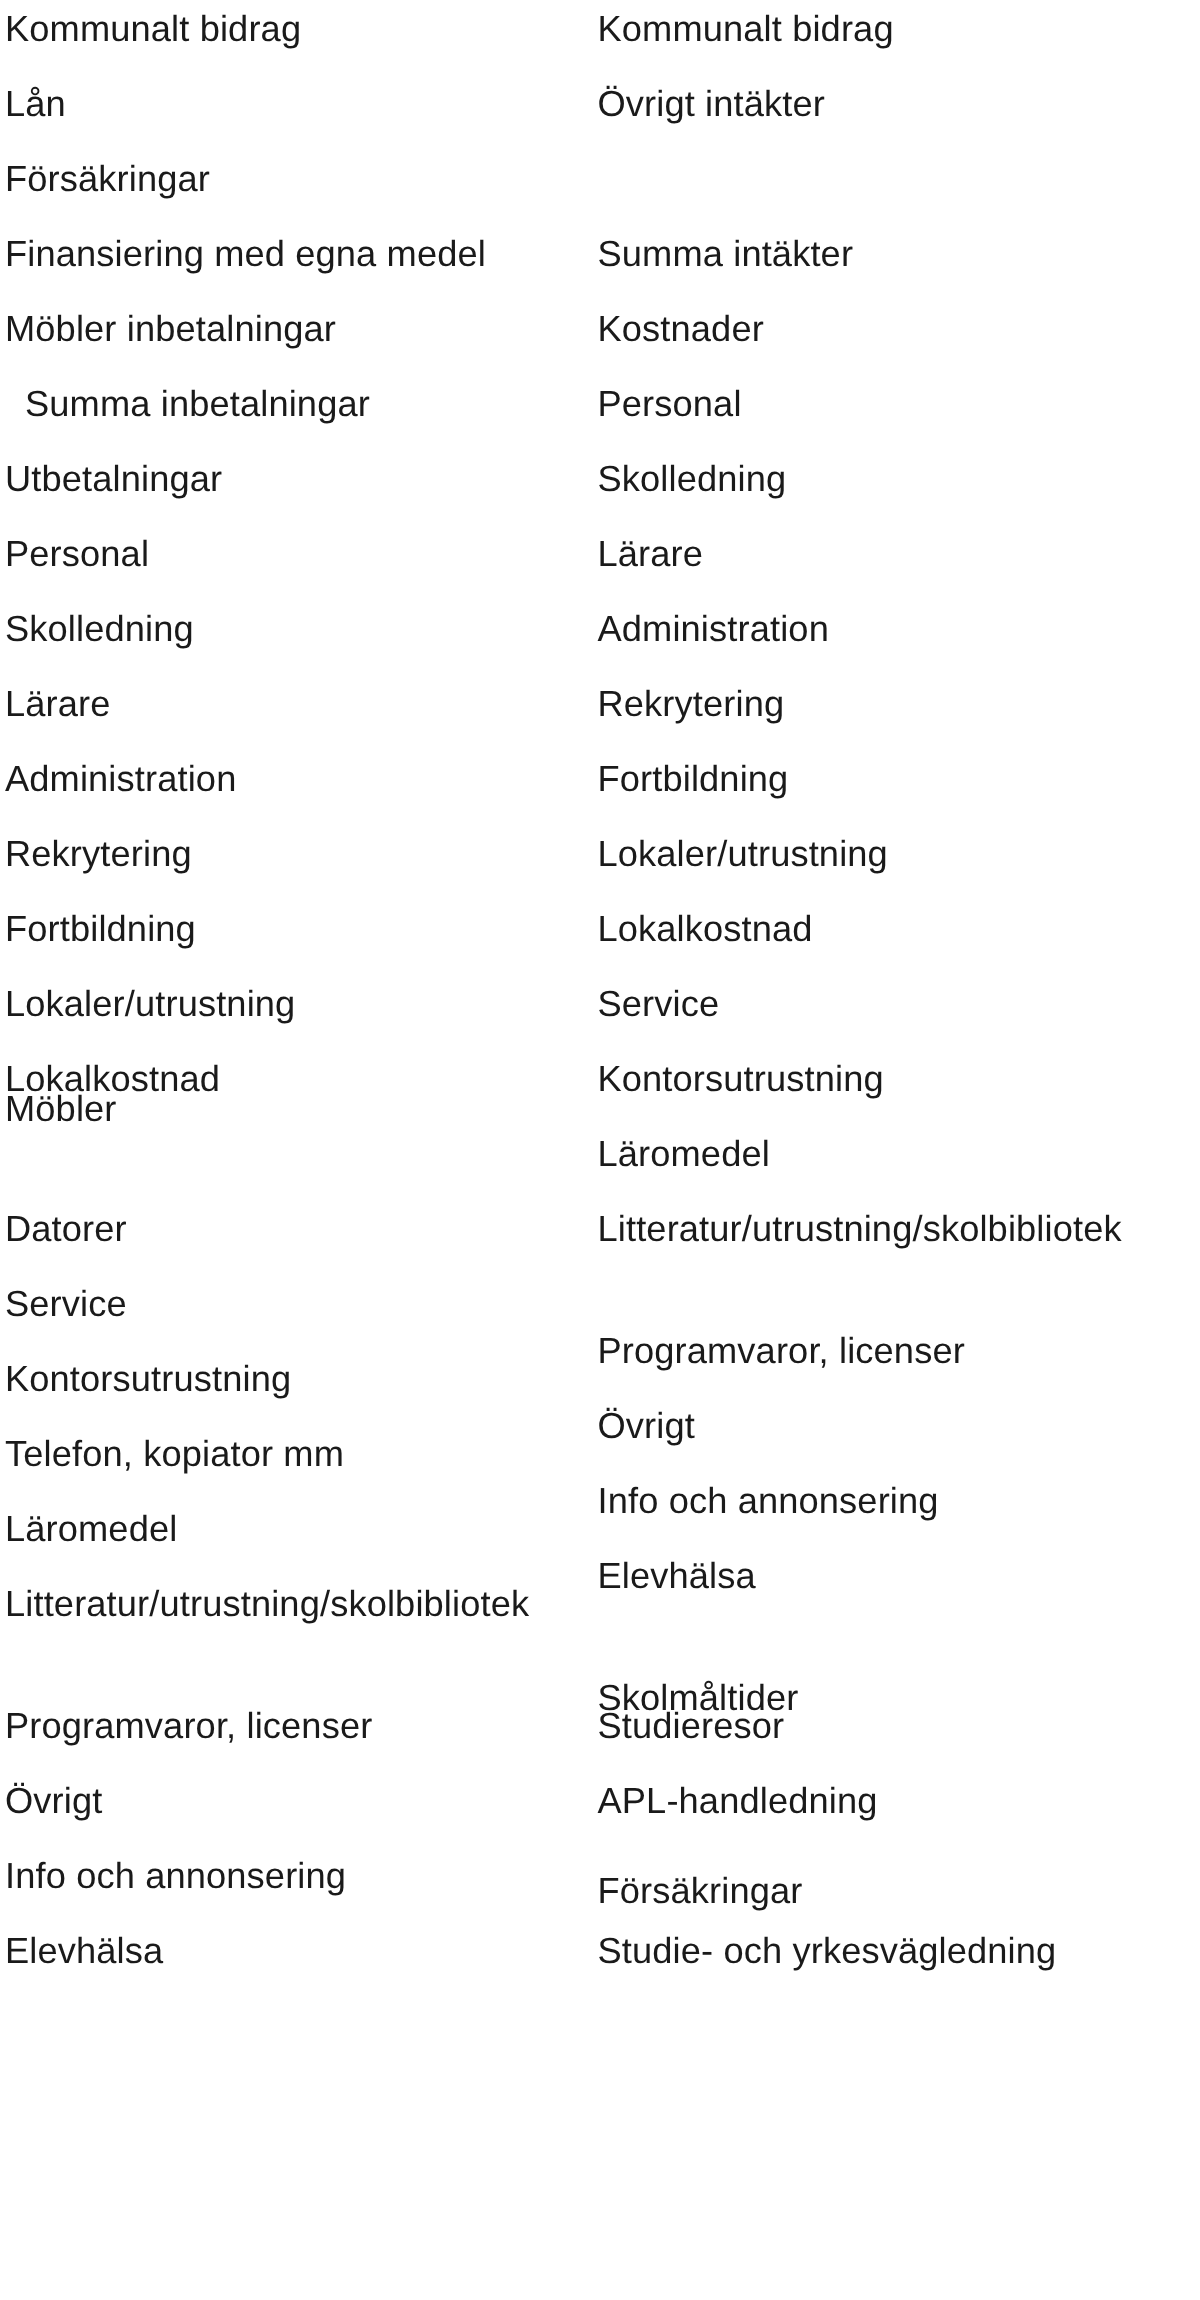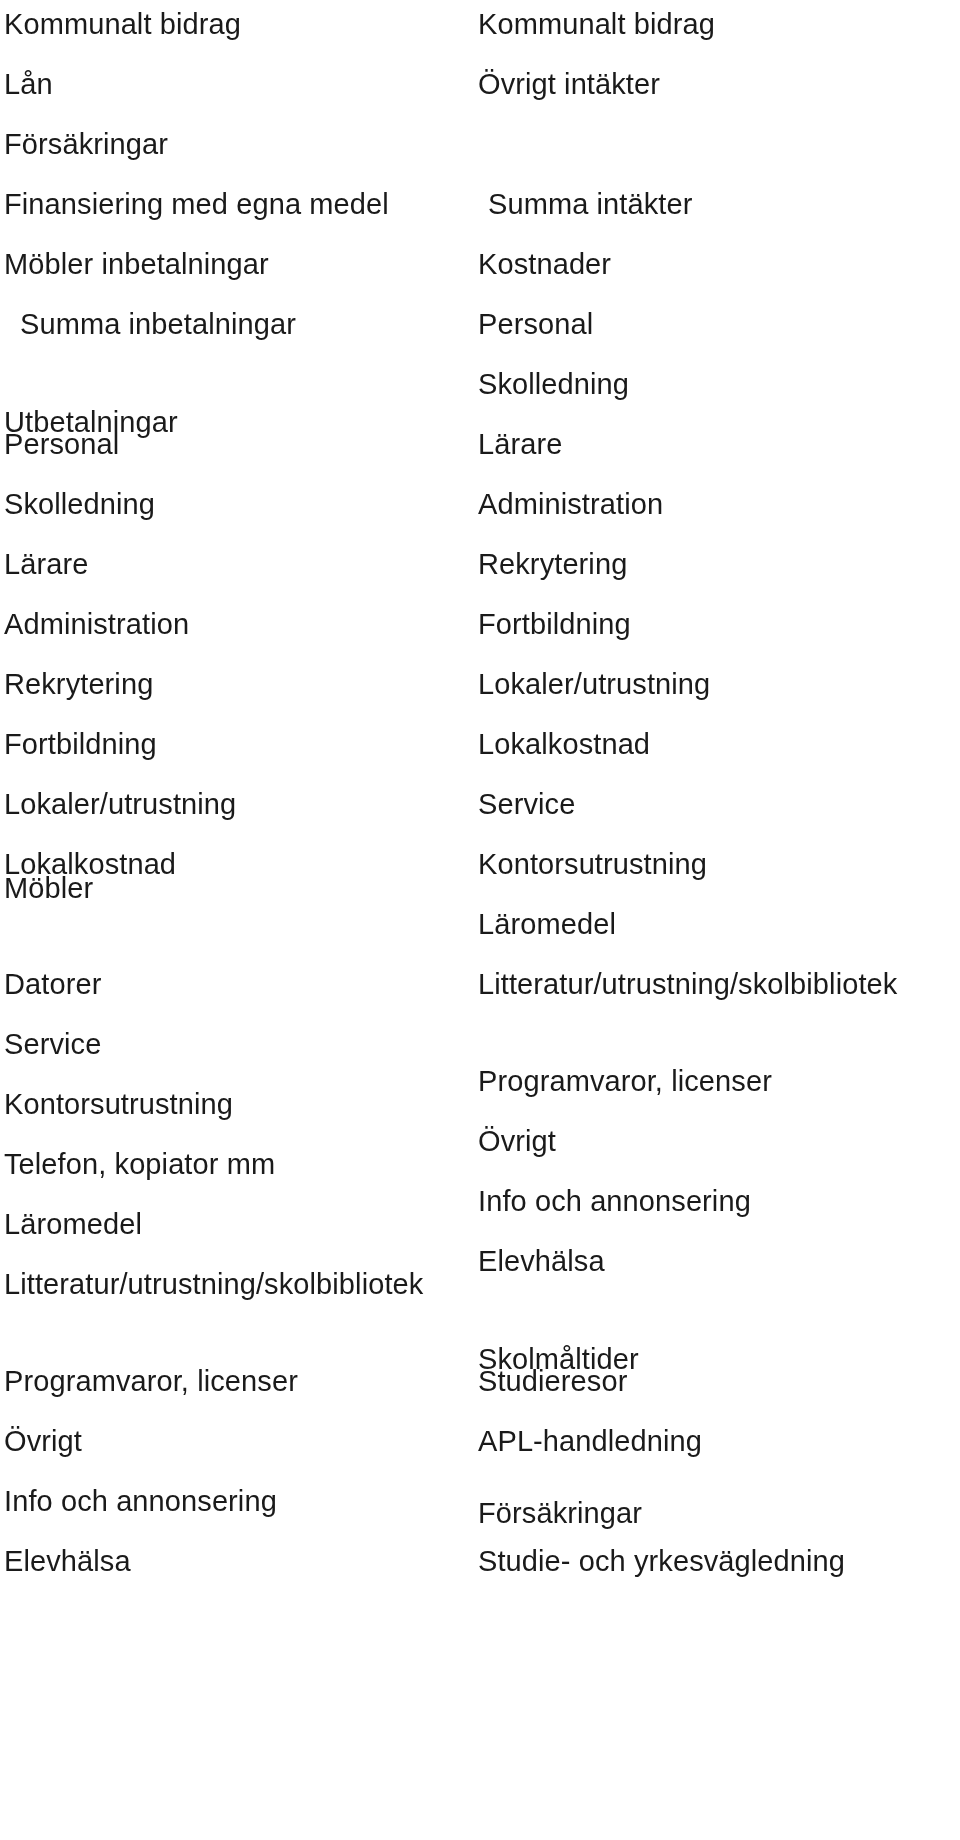--- a/index.html
+++ b/index.html
@@ -48,21 +48,21 @@
 <body style="background: rgb(255, 255, 255); color: rgb(26, 26, 26);">
 
 <div class="page">
   <div class="column" id="col-left">
       <div class="line" style="top: 4px; left: 0px;">Kommunalt bidrag</div>
       <div class="line" style="top: 64px; left: 0px;">Lån</div>
       <div class="line" style="top: 124px; left: 0px;">Försäkringar</div>
       <div class="line" style="top: 184px; left: 0px;">Finansiering med egna medel</div>
       <div class="line" style="top: 244px; left: 0px;">Möbler inbetalningar</div>
       <div class="line" style="top: 304px; left: 16px;">Summa inbetalningar</div>
-      <div class="line" style="top: 364px; left: 0px; margin-top: 38px;">Utbetalningar</div>
+      <div class="line" style="top: 364px; left: 0px;">Utbetalningar</div>
       <div class="line" style="top: 424px; left: 0px;">Personal</div>
       <div class="line" style="top: 484px; left: 0px;">Skolledning</div>
       <div class="line" style="top: 544px; left: 0px;">Lärare</div>
       <div class="line" style="top: 604px; left: 0px;">Administration</div>
       <div class="line" style="top: 664px; left: 0px;">Rekrytering</div>
       <div class="line" style="top: 724px; left: 0px;">Fortbildning</div>
       <div class="line" style="top: 784px; left: 0px;">Lokaler/utrustning</div>
       <div class="line" style="top: 844px; left: 0px;">Lokalkostnad</div>
       <div class="line" style="top: 868px; left: 0px;">Möbler</div>
       <div class="line" style="top: 964px; left: 0px;">Datorer</div>
@@ -72,21 +72,21 @@
       <div class="line" style="top: 1204px; left: 0px;">Läromedel</div>
       <div class="line wrap" style="top: 1264px; left: 0px;">Litteratur/utrustning/skolbibliotek</div>
       <div class="line" style="top: 1361px; left: 0px;">Programvaror, licenser</div>
       <div class="line" style="top: 1421px; left: 0px;">Övrigt</div>
       <div class="line" style="top: 1481px; left: 0px;">Info och annonsering</div>
       <div class="line" style="top: 1541px; left: 0px;">Elevhälsa</div>
     </div>
   <div class="column" id="col-right">
       <div class="line" style="top: 4px; left: 0px;">Kommunalt bidrag</div>
       <div class="line" style="top: 64px; left: 0px;">Övrigt intäkter</div>
-      <div class="line" style="top: 184px; left: 10px;">Summa intäkter</div>
+      <div class="line" style="top: 184px; left: 0px;">Summa intäkter</div>
       <div class="line" style="top: 244px; left: 0px;">Kostnader</div>
       <div class="line" style="top: 304px; left: 0px;">Personal</div>
       <div class="line" style="top: 364px; left: 0px;">Skolledning</div>
       <div class="line" style="top: 424px; left: 0px;">Lärare</div>
       <div class="line" style="top: 484px; left: 0px;">Administration</div>
       <div class="line" style="top: 544px; left: 0px;">Rekrytering</div>
       <div class="line" style="top: 604px; left: 0px;">Fortbildning</div>
       <div class="line" style="top: 664px; left: 0px;">Lokaler/utrustning</div>
       <div class="line" style="top: 724px; left: 0px;">Lokalkostnad</div>
       <div class="line" style="top: 784px; left: 0px;">Service</div>

